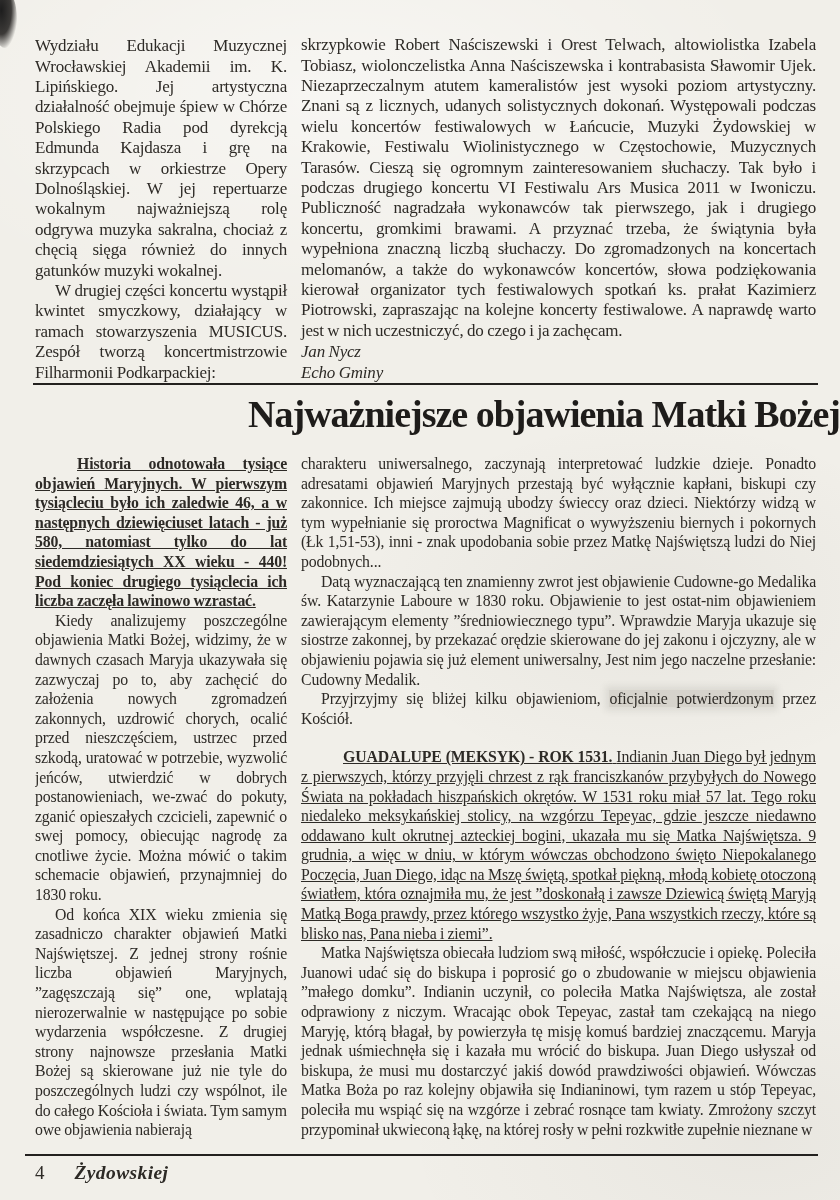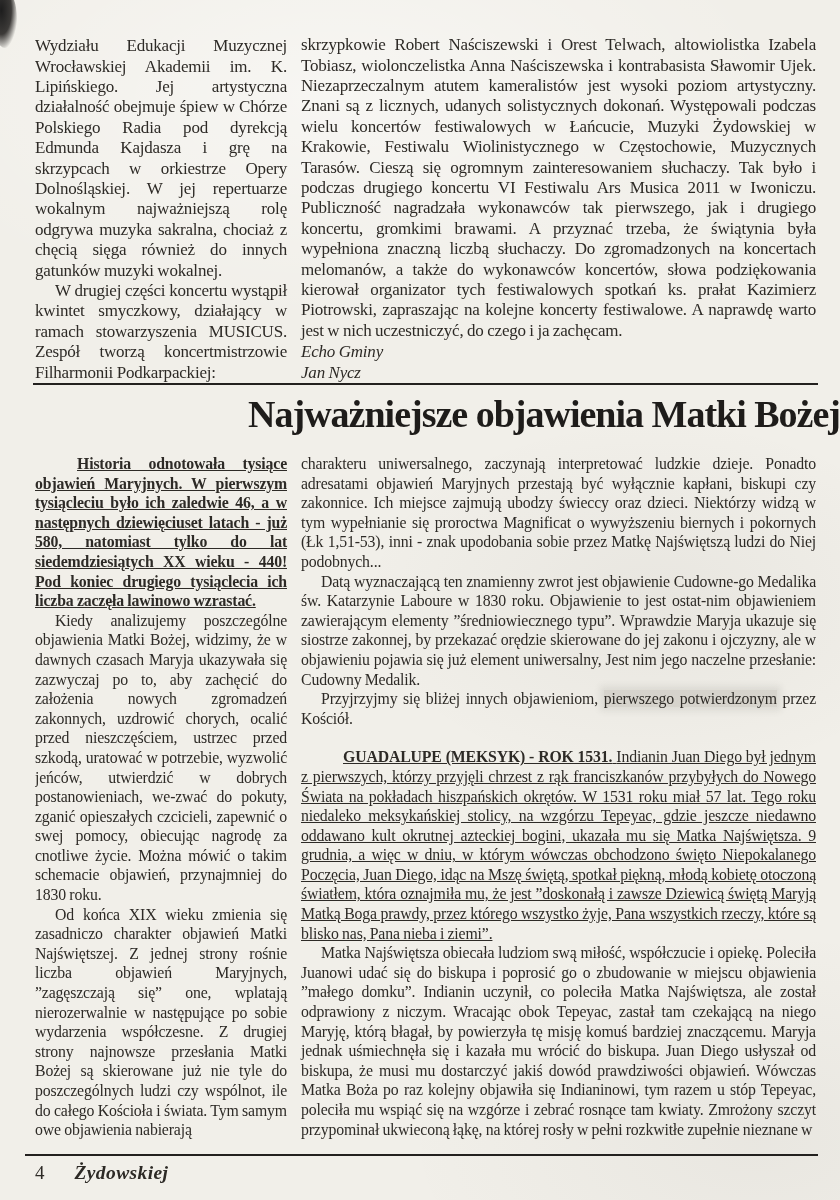--- a/index.html
+++ b/index.html
@@ -81,40 +81,40 @@
   <div class="corner-smudge"></div>
 
   <section class="top-section">
     <div class="col-narrow">
       <p>chodzi z Wrocławia. Jest absolwentką Wydziału Edukacji Muzycznej Wrocławskiej Akademii im. K. Lipińskiego. Jej artystyczna działalność obejmuje śpiew w Chórze Polskiego Radia pod dyrekcją Edmunda Kajdasza i grę na skrzypcach w orkiestrze Opery Dolnośląskiej. W jej repertuarze wokalnym najważniejszą rolę odgrywa muzyka sakralna, chociaż z chęcią sięga również do innych gatunków muzyki wokalnej.</p>
       <p class="indent">W drugiej części koncertu wystąpił kwintet smyczkowy, działający w ramach stowarzyszenia MUSICUS. Zespół tworzą koncertmistrzowie Filharmonii Podkarpackiej:</p>
     </div>
     <div class="col-wide">
       <p>skrzypkowie Robert Naściszewski i Orest Telwach, altowiolistka Izabela Tobiasz, wiolonczelistka Anna Naściszewska i kontrabasista Sławomir Ujek. Niezaprzeczalnym atutem kameralistów jest wysoki poziom artystyczny. Znani są z licznych, udanych solistycznych dokonań. Występowali podczas wielu koncertów festiwalowych w Łańcucie, Muzyki Żydowskiej w Krakowie, Festiwalu Wiolinistycznego w Częstochowie, Muzycznych Tarasów. Cieszą się ogromnym zainteresowaniem słuchaczy. Tak było i podczas drugiego koncertu VI Festiwalu Ars Musica 2011 w Iwoniczu. Publiczność nagradzała wykonawców tak pierwszego, jak i drugiego koncertu, gromkimi brawami. A przyznać trzeba, że świątynia była wypełniona znaczną liczbą słuchaczy. Do zgromadzonych na koncertach melomanów, a także do wykonawców koncertów, słowa podziękowania kierował organizator tych festiwalowych spotkań ks. prałat Kazimierz Piotrowski, zapraszając na kolejne koncerty festiwalowe. A naprawdę warto jest w nich uczestniczyć, do czego i ja zachęcam.</p>
       <div class="signature">
+        <span class="sig-line">Jan Nycz</span>
         <span class="sig-line">Echo Gminy</span>
-        <span class="sig-line">Jan Nycz</span>
       </div>
     </div>
   </section>
 
   <div class="rule rule-top"></div>
 
   <h1 class="headline">Najważniejsze objawienia Matki Bożej</h1>
 
   <section class="main-section">
     <div class="col-narrow">
       <p class="lead indent-big">Historia odnotowała tysiące objawień Maryjnych. W pierwszym tysiącleciu było ich zaledwie 46, a w następnych dziewięciuset latach - już 580, natomiast tylko do lat siedemdziesiątych XX wieku - 440! Pod koniec drugiego tysiąclecia ich liczba zaczęła lawinowo wzrastać.</p>
       <p class="indent">Kiedy analizujemy poszczególne objawienia Matki Bożej, widzimy, że w dawnych czasach Maryja ukazywała się zazwyczaj po to, aby zachęcić do założenia nowych zgromadzeń zakonnych, uzdrowić chorych, ocalić przed nieszczęściem, ustrzec przed szkodą, uratować w potrzebie, wyzwolić jeńców, utwierdzić w dobrych postanowieniach, we-zwać do pokuty, zganić opieszałych czcicieli, zapewnić o swej pomocy, obiecując nagrodę za cnotliwe życie. Można mówić o takim schemacie objawień, przynajmniej do 1830 roku.</p>
       <p class="indent">Od końca XIX wieku zmienia się zasadniczo charakter objawień Matki Najświętszej. Z jednej strony rośnie liczba objawień Maryjnych, ”zagęszczają się” one, wplatają nierozerwalnie w następujące po sobie wydarzenia współczesne. Z drugiej strony najnowsze przesłania Matki Bożej są skierowane już nie tyle do poszczególnych ludzi czy wspólnot, ile do całego Kościoła i świata. Tym samym owe objawienia nabierają</p>
     </div>
     <div class="col-wide">
       <p>charakteru uniwersalnego, zaczynają interpretować ludzkie dzieje. Ponadto adresatami objawień Maryjnych przestają być wyłącznie kapłani, biskupi czy zakonnice. Ich miejsce zajmują ubodzy świeccy oraz dzieci. Niektórzy widzą w tym wypełnianie się proroctwa Magnificat o wywyższeniu biernych i pokornych (Łk 1,51-53), inni - znak upodobania sobie przez Matkę Najświętszą ludzi do Niej podobnych...</p>
       <p class="indent">Datą wyznaczającą ten znamienny zwrot jest objawienie Cudowne-go Medalika św. Katarzynie Laboure w 1830 roku. Objawienie to jest ostat-nim objawieniem zawierającym elementy ”średniowiecznego typu”. Wprawdzie Maryja ukazuje się siostrze zakonnej, by przekazać orędzie skierowane do jej zakonu i ojczyzny, ale w objawieniu pojawia się już element uniwersalny, Jest nim jego naczelne przesłanie: Cudowny Medalik.</p>
-      <p class="indent"><span>Przyjrzyjmy się bliżej innych objawieniom, </span><span class="smudge">pierwszego potwierdzonym</span><span> przez Kościół.</span></p>
+      <p class="indent"><span>Przyjrzyjmy się bliżej kilku objawieniom, </span><span class="smudge">oficjalnie potwierdzonym</span><span> przez Kościół.</span></p>
       <p class="indent-big para-gap"><b>GUADALUPE (MEKSYK) - ROK 1531.</b> <span>Indianin Juan Diego był jednym z pierwszych, którzy przyjęli chrzest z rąk franciszkanów przybyłych do Nowego Świata na pokładach hiszpańskich okrętów. W 1531 roku miał 57 lat. Tego roku niedaleko meksykańskiej stolicy, na wzgórzu Tepeyac, gdzie jeszcze niedawno oddawano kult okrutnej azteckiej bogini, ukazała mu się Matka Najświętsza. 9 grudnia, a więc w dniu, w którym wówczas obchodzono święto Niepokalanego Poczęcia, Juan Diego, idąc na Mszę świętą, spotkał piękną, młodą kobietę otoczoną światłem, która oznajmiła mu, że jest ”doskonałą i zawsze Dziewicą świętą Maryją Matką Boga prawdy, przez którego wszystko żyje, Pana wszystkich rzeczy, które są blisko nas, Pana nieba i ziemi”.</span></p>
       <p class="indent">Matka Najświętsza obiecała ludziom swą miłość, współczucie i opiekę. Poleciła Juanowi udać się do biskupa i poprosić go o zbudowanie w miejscu objawienia ”małego domku”. Indianin uczynił, co poleciła Matka Najświętsza, ale został odprawiony z niczym. Wracając obok Tepeyac, zastał tam czekającą na niego Maryję, którą błagał, by powierzyła tę misję komuś bardziej znaczącemu. Maryja jednak uśmiechnęła się i kazała mu wrócić do biskupa. Juan Diego usłyszał od biskupa, że musi mu dostarczyć jakiś dowód prawdziwości objawień. Wówczas Matka Boża po raz kolejny objawiła się Indianinowi, tym razem u stóp Tepeyac, poleciła mu wspiąć się na wzgórze i zebrać rosnące tam kwiaty. Zmrożony szczyt przypominał ukwieconą łąkę, na której rosły w pełni rozkwitłe zupełnie nieznane w</p>
     </div>
   </section>
 
   <div class="rule rule-footer"></div>
 
   <footer class="footer">
     <span class="page-num">4</span>
     <span class="pub-name">Żydowskiej</span>

